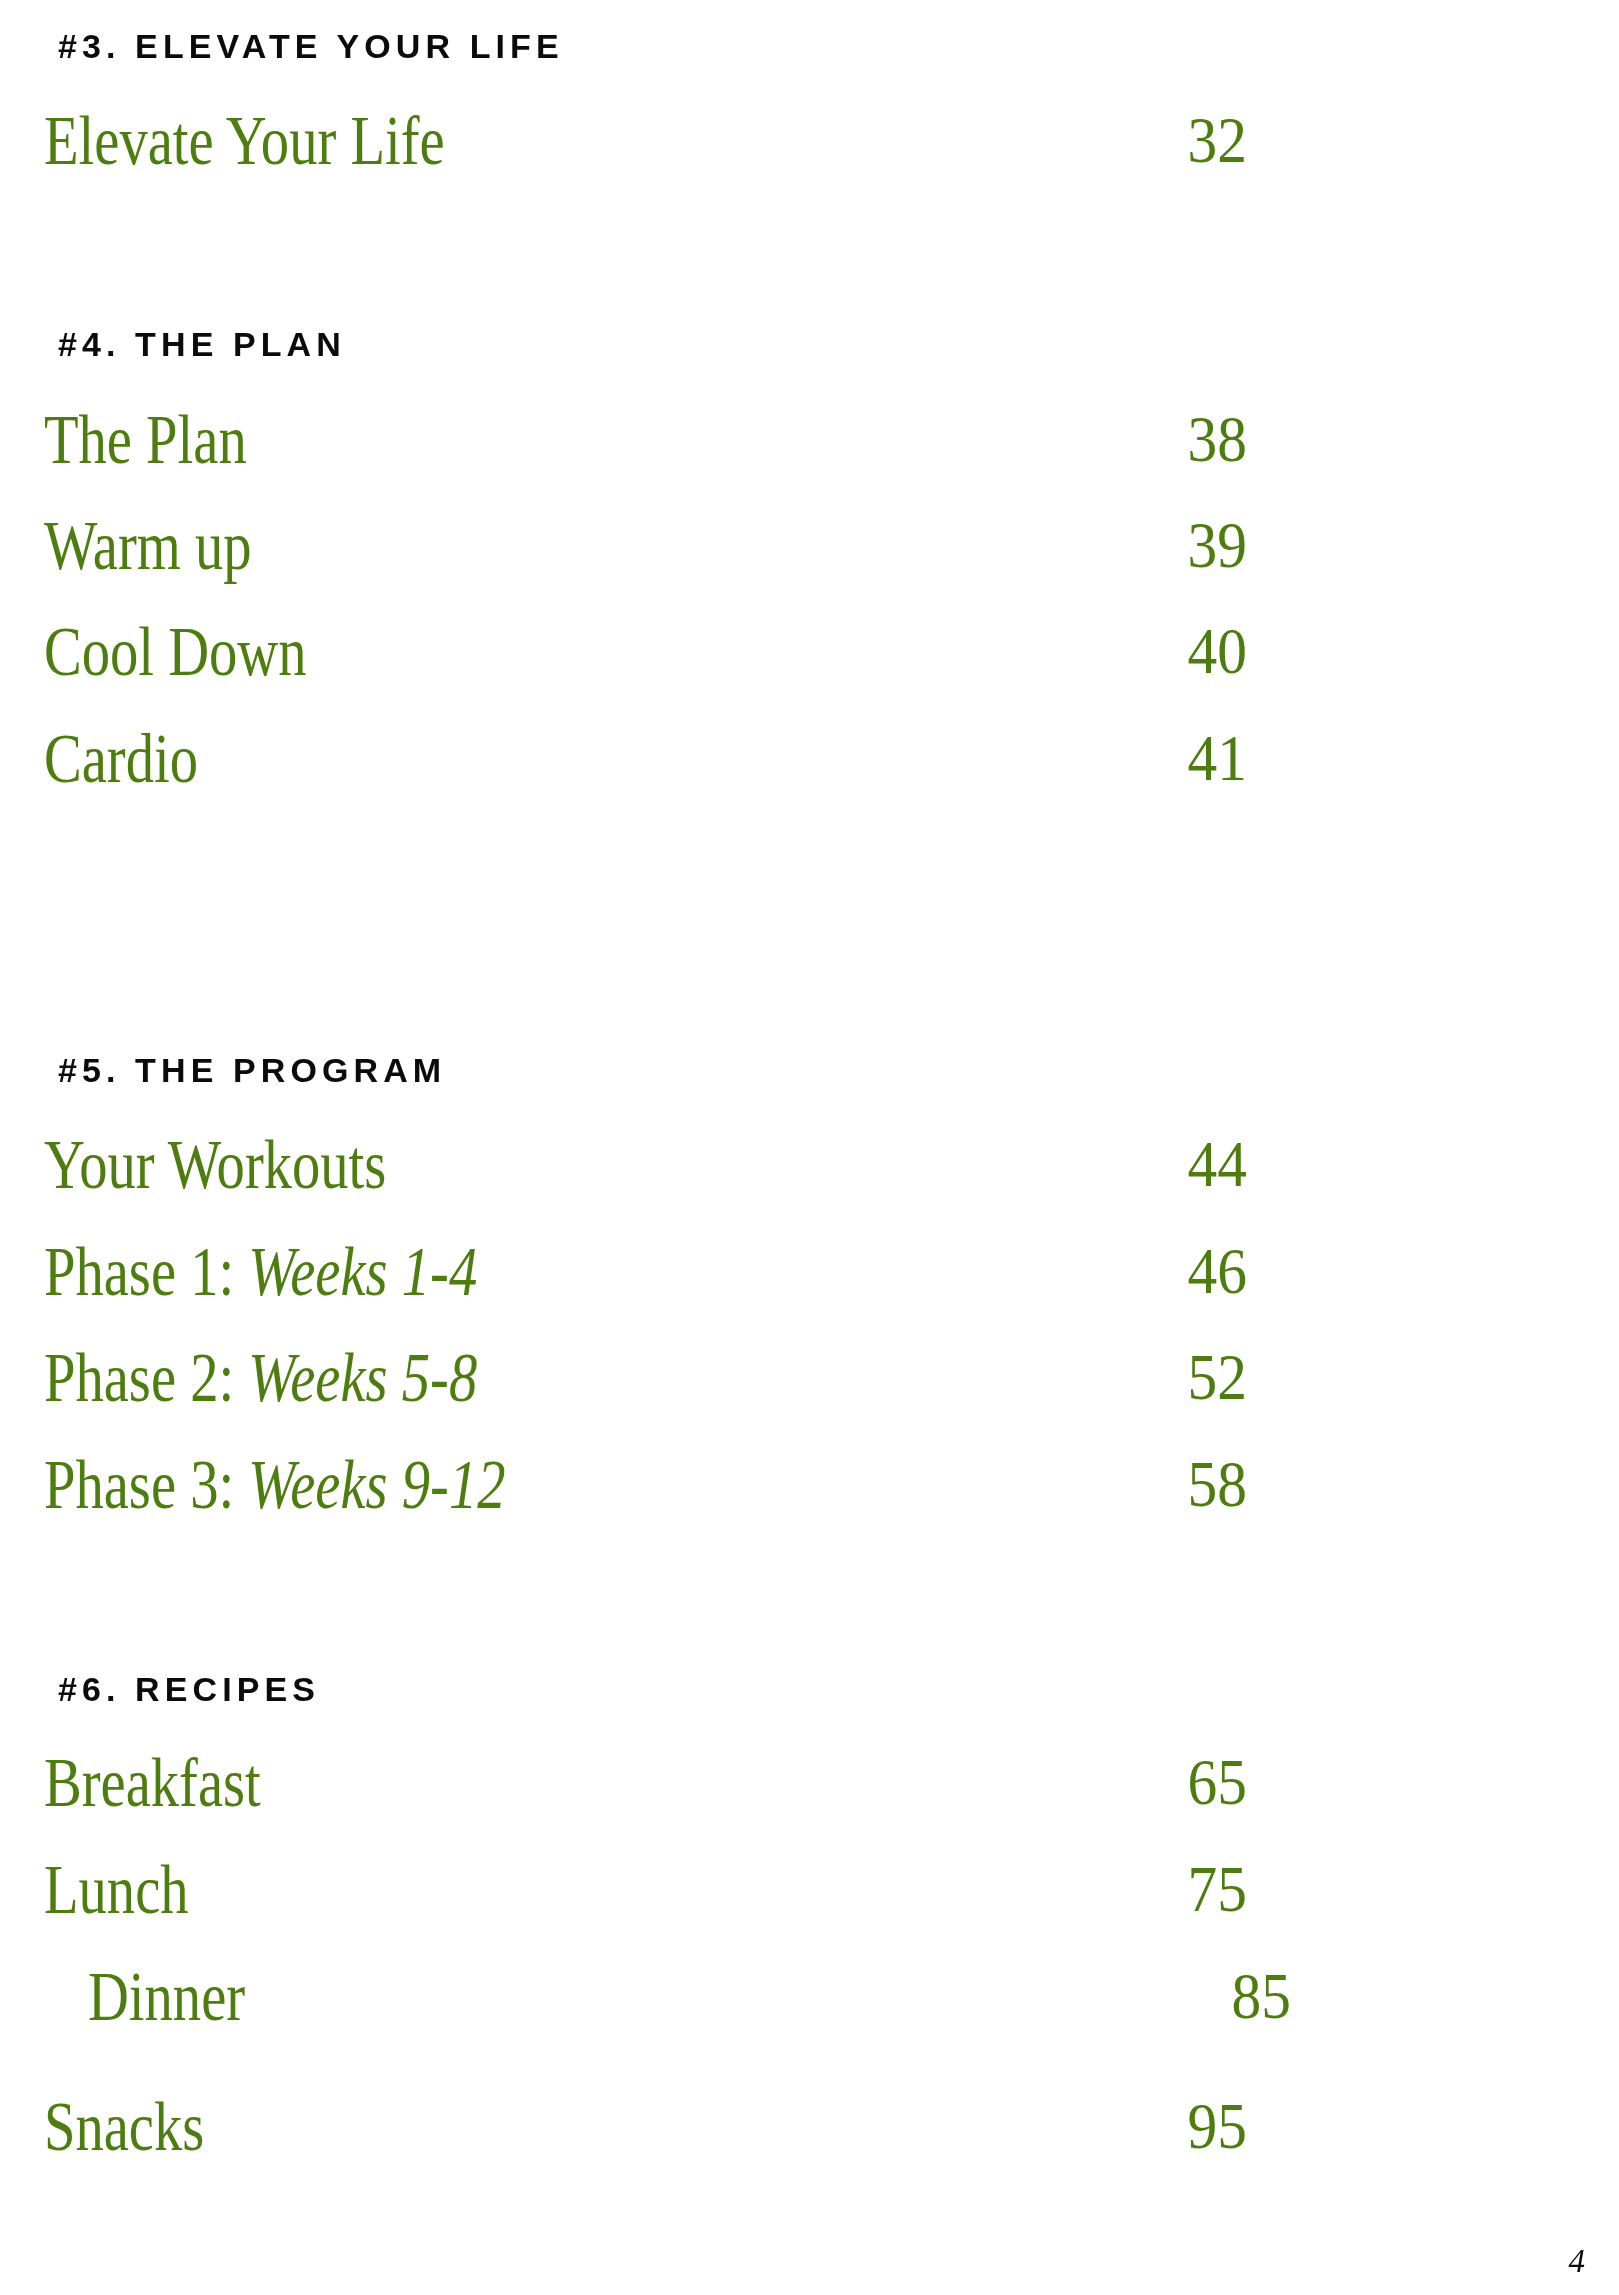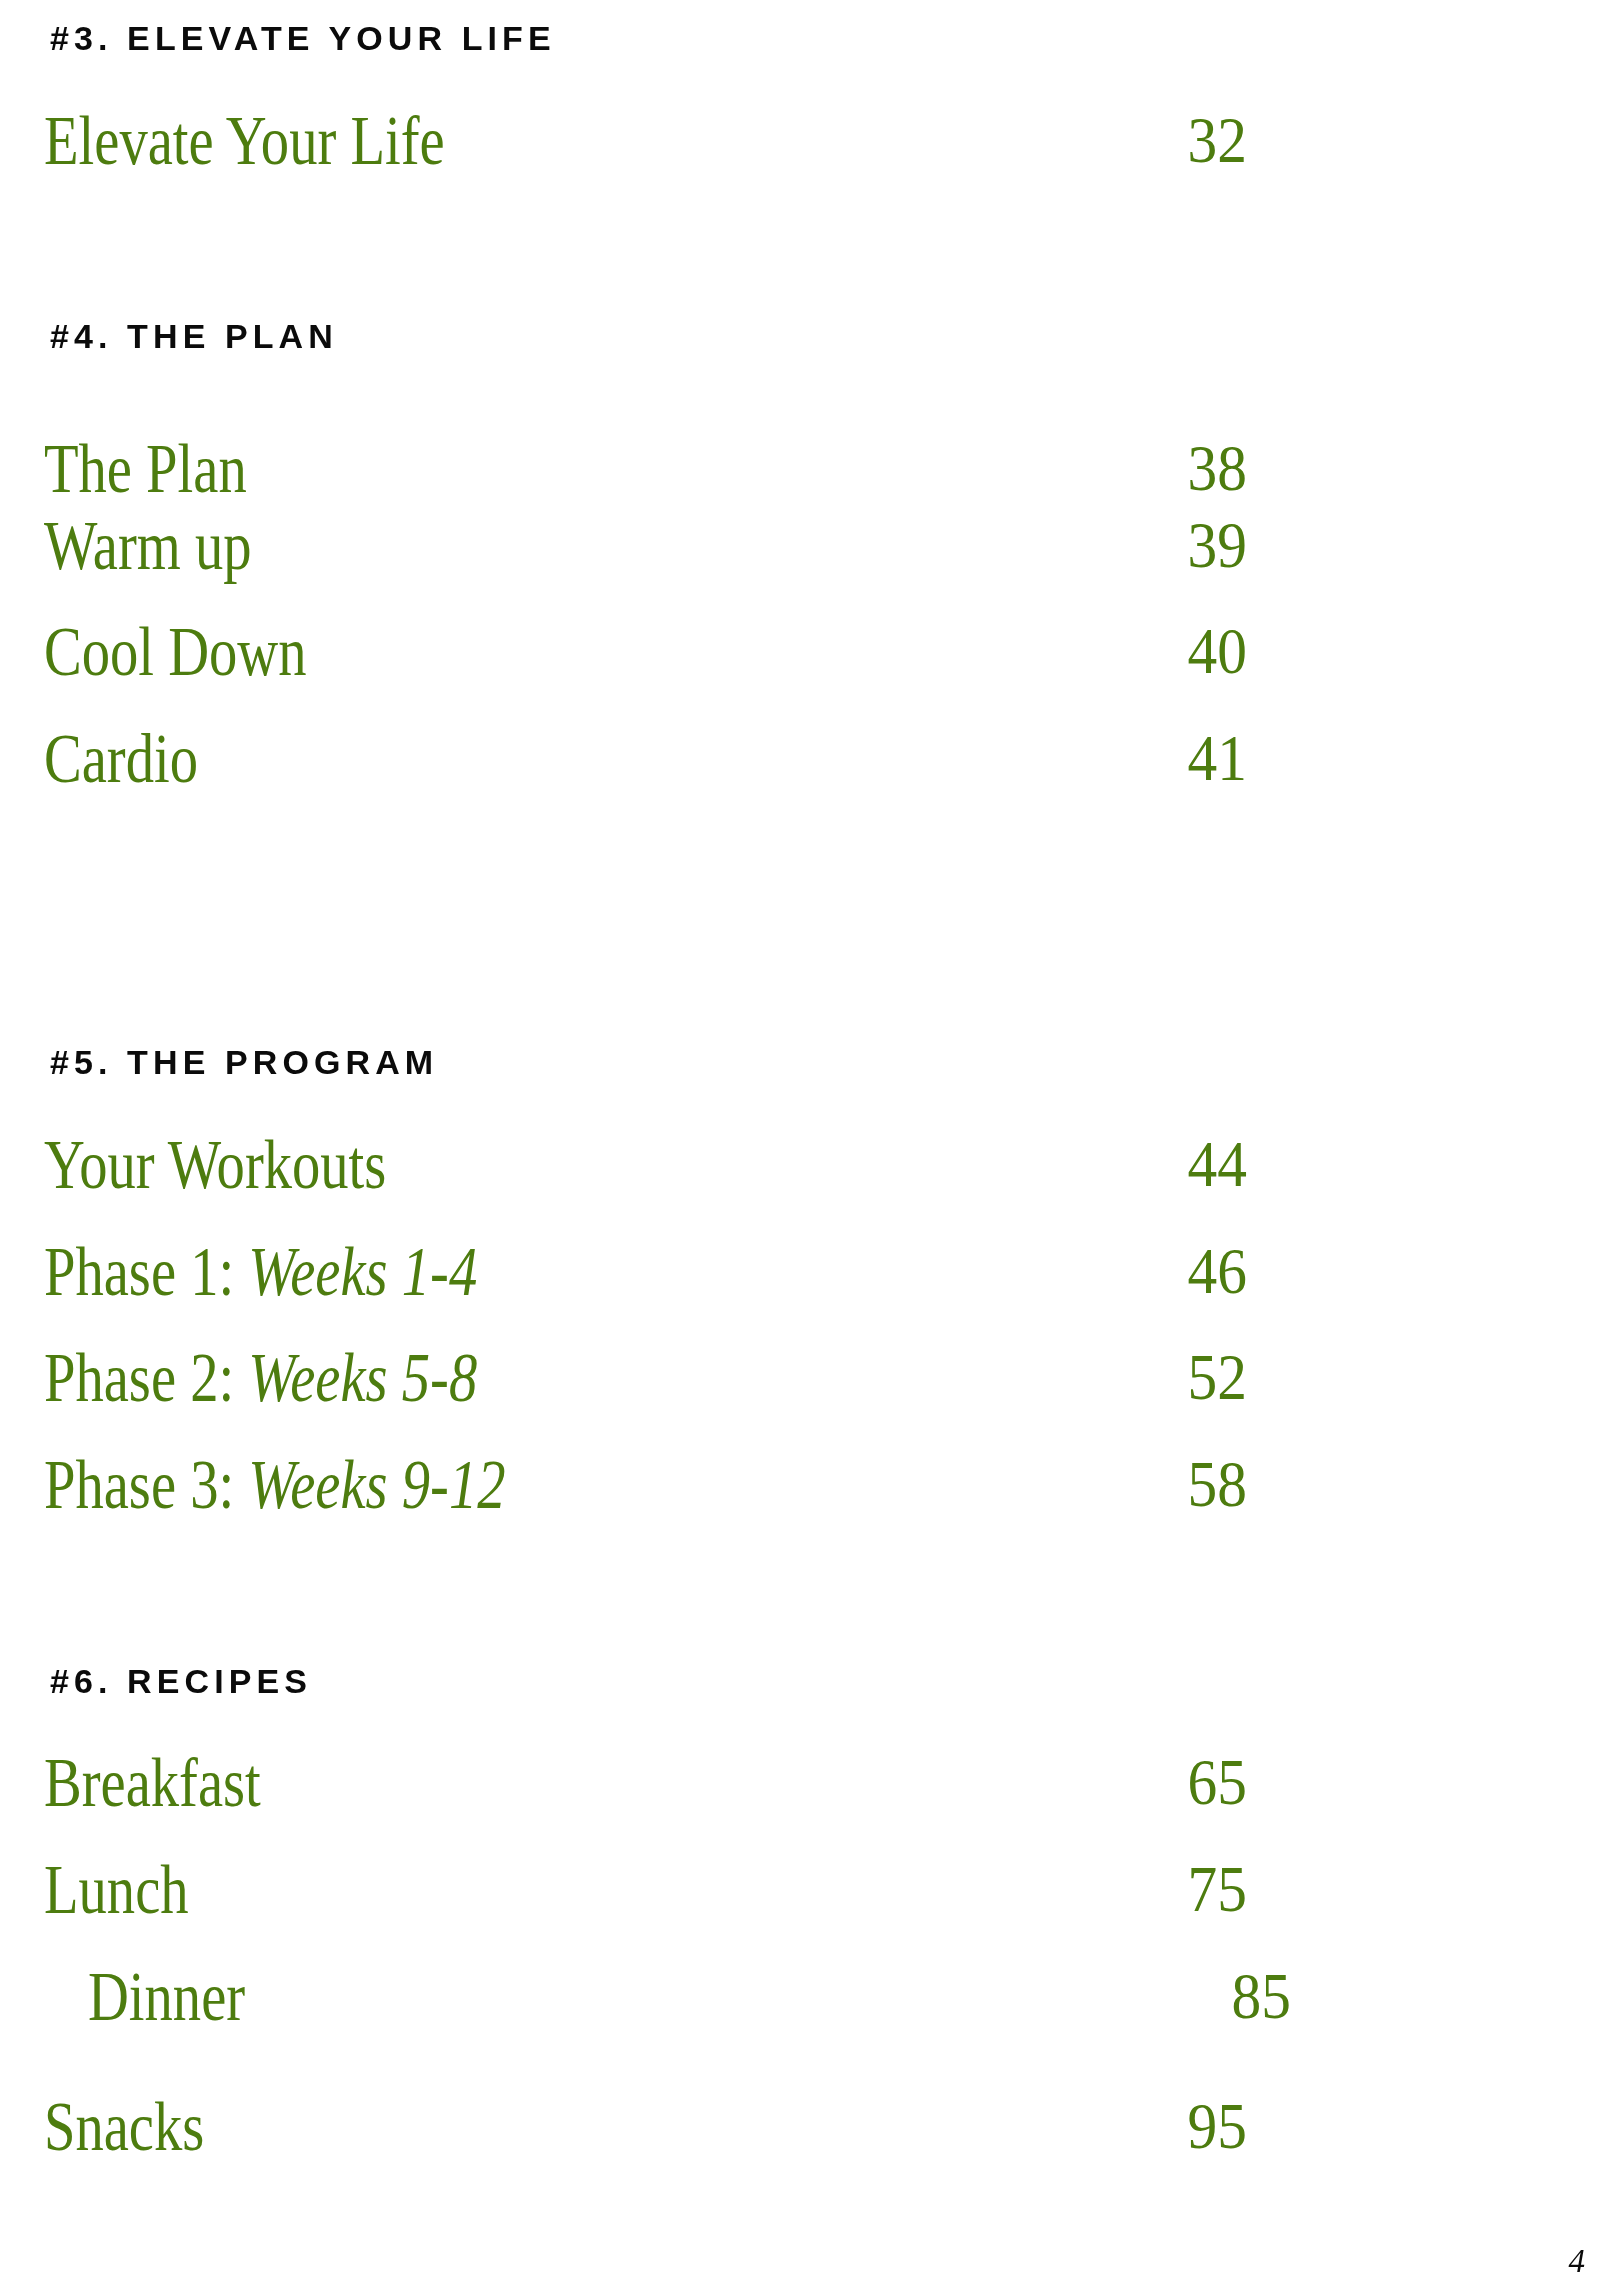--- a/index.html
+++ b/index.html
@@ -17,21 +17,21 @@
   .page {
     position: absolute;
     left: 0; top: 0;
     width: 1619px;
     height: 2295px;
     background: #ffffff;
   }
   .section-heading {
     position: absolute;
     left: 42px;
-    margin: 8px;
+    margin: 16px;
     font-family: "Liberation Sans", sans-serif;
     font-weight: 700;
     font-size: 34px;
     line-height: 1;
     letter-spacing: 5.1px;
     text-transform: uppercase;
     color: #0b0b0b;
     white-space: nowrap;
   }
   .toc-row {
@@ -81,21 +81,21 @@
 
 <div class="page">
 
   <h2 class="section-heading" style="top:13px;">#3. ELEVATE YOUR LIFE</h2>
   <div class="toc-row" style="top:107px;">
     <span class="toc-label"><span>Elevate Your Life</span><span class="ital"></span></span>
     <span class="toc-page">32</span>
   </div>
 
   <h2 class="section-heading" style="top:311px;">#4. THE PLAN</h2>
-  <div class="toc-row" style="top:406px;margin-top:29px;">
+  <div class="toc-row" style="top:406px;">
     <span class="toc-label"><span>The Plan</span><span class="ital"></span></span>
     <span class="toc-page">38</span>
   </div>
   <div class="toc-row" style="top:512px;text-align:right;">
     <span class="toc-label"><span>Warm up</span><span class="ital"></span></span>
     <span class="toc-page">39</span>
   </div>
   <div class="toc-row" style="top:618px;">
     <span class="toc-label"><span>Cool Down</span><span class="ital"></span></span>
     <span class="toc-page">40</span>

